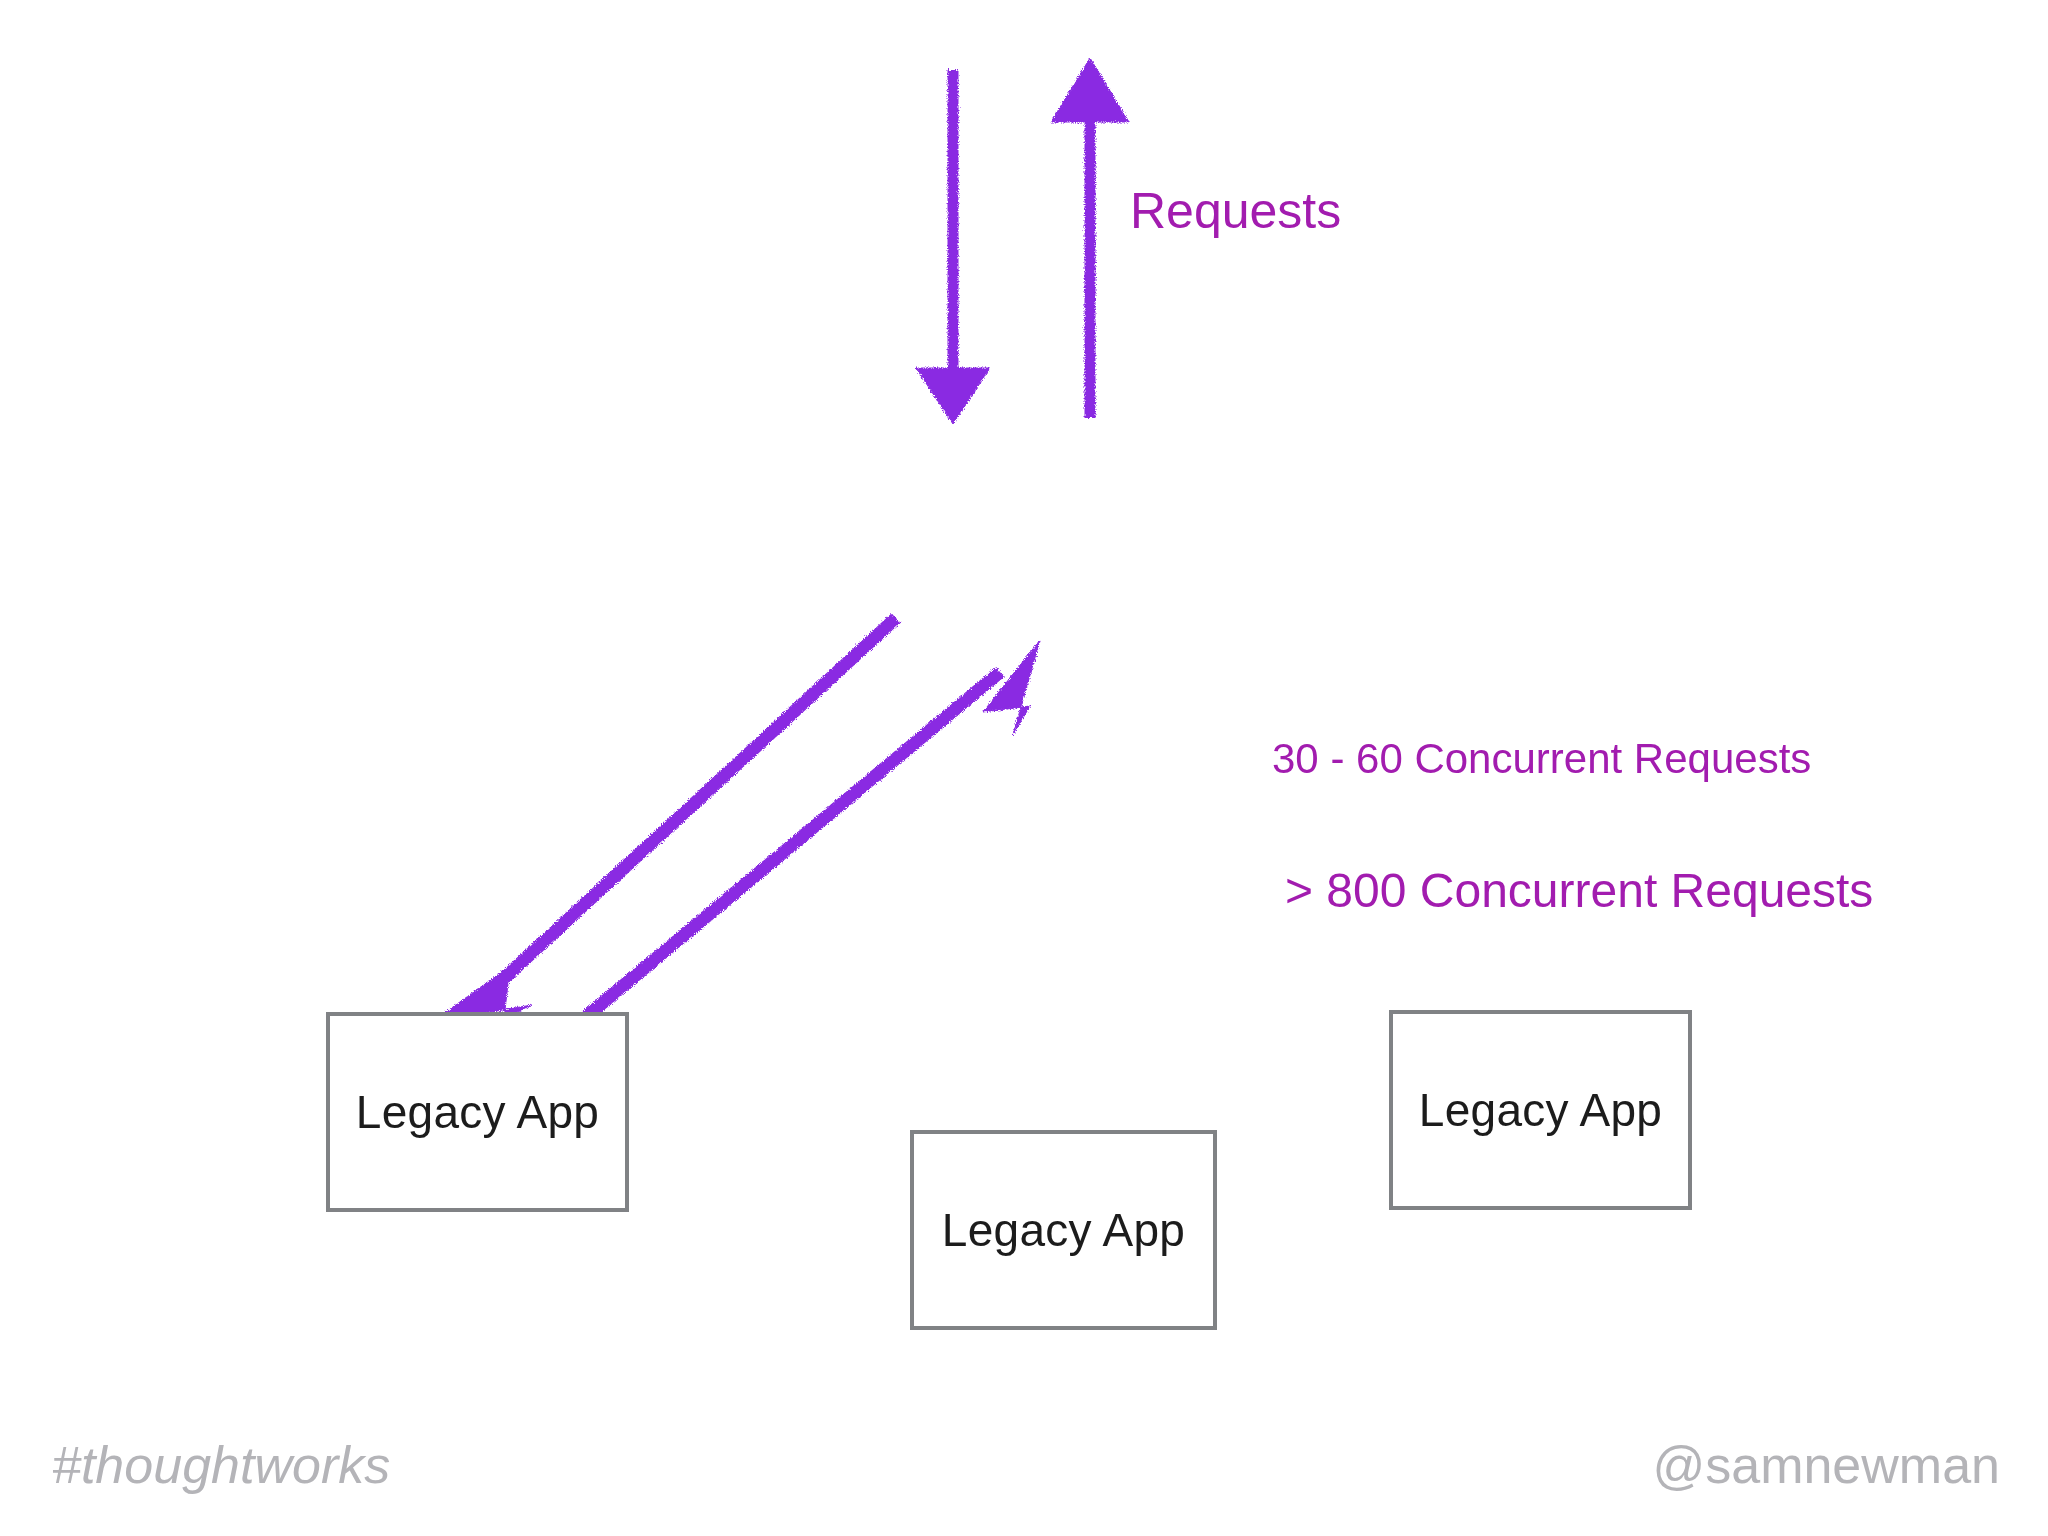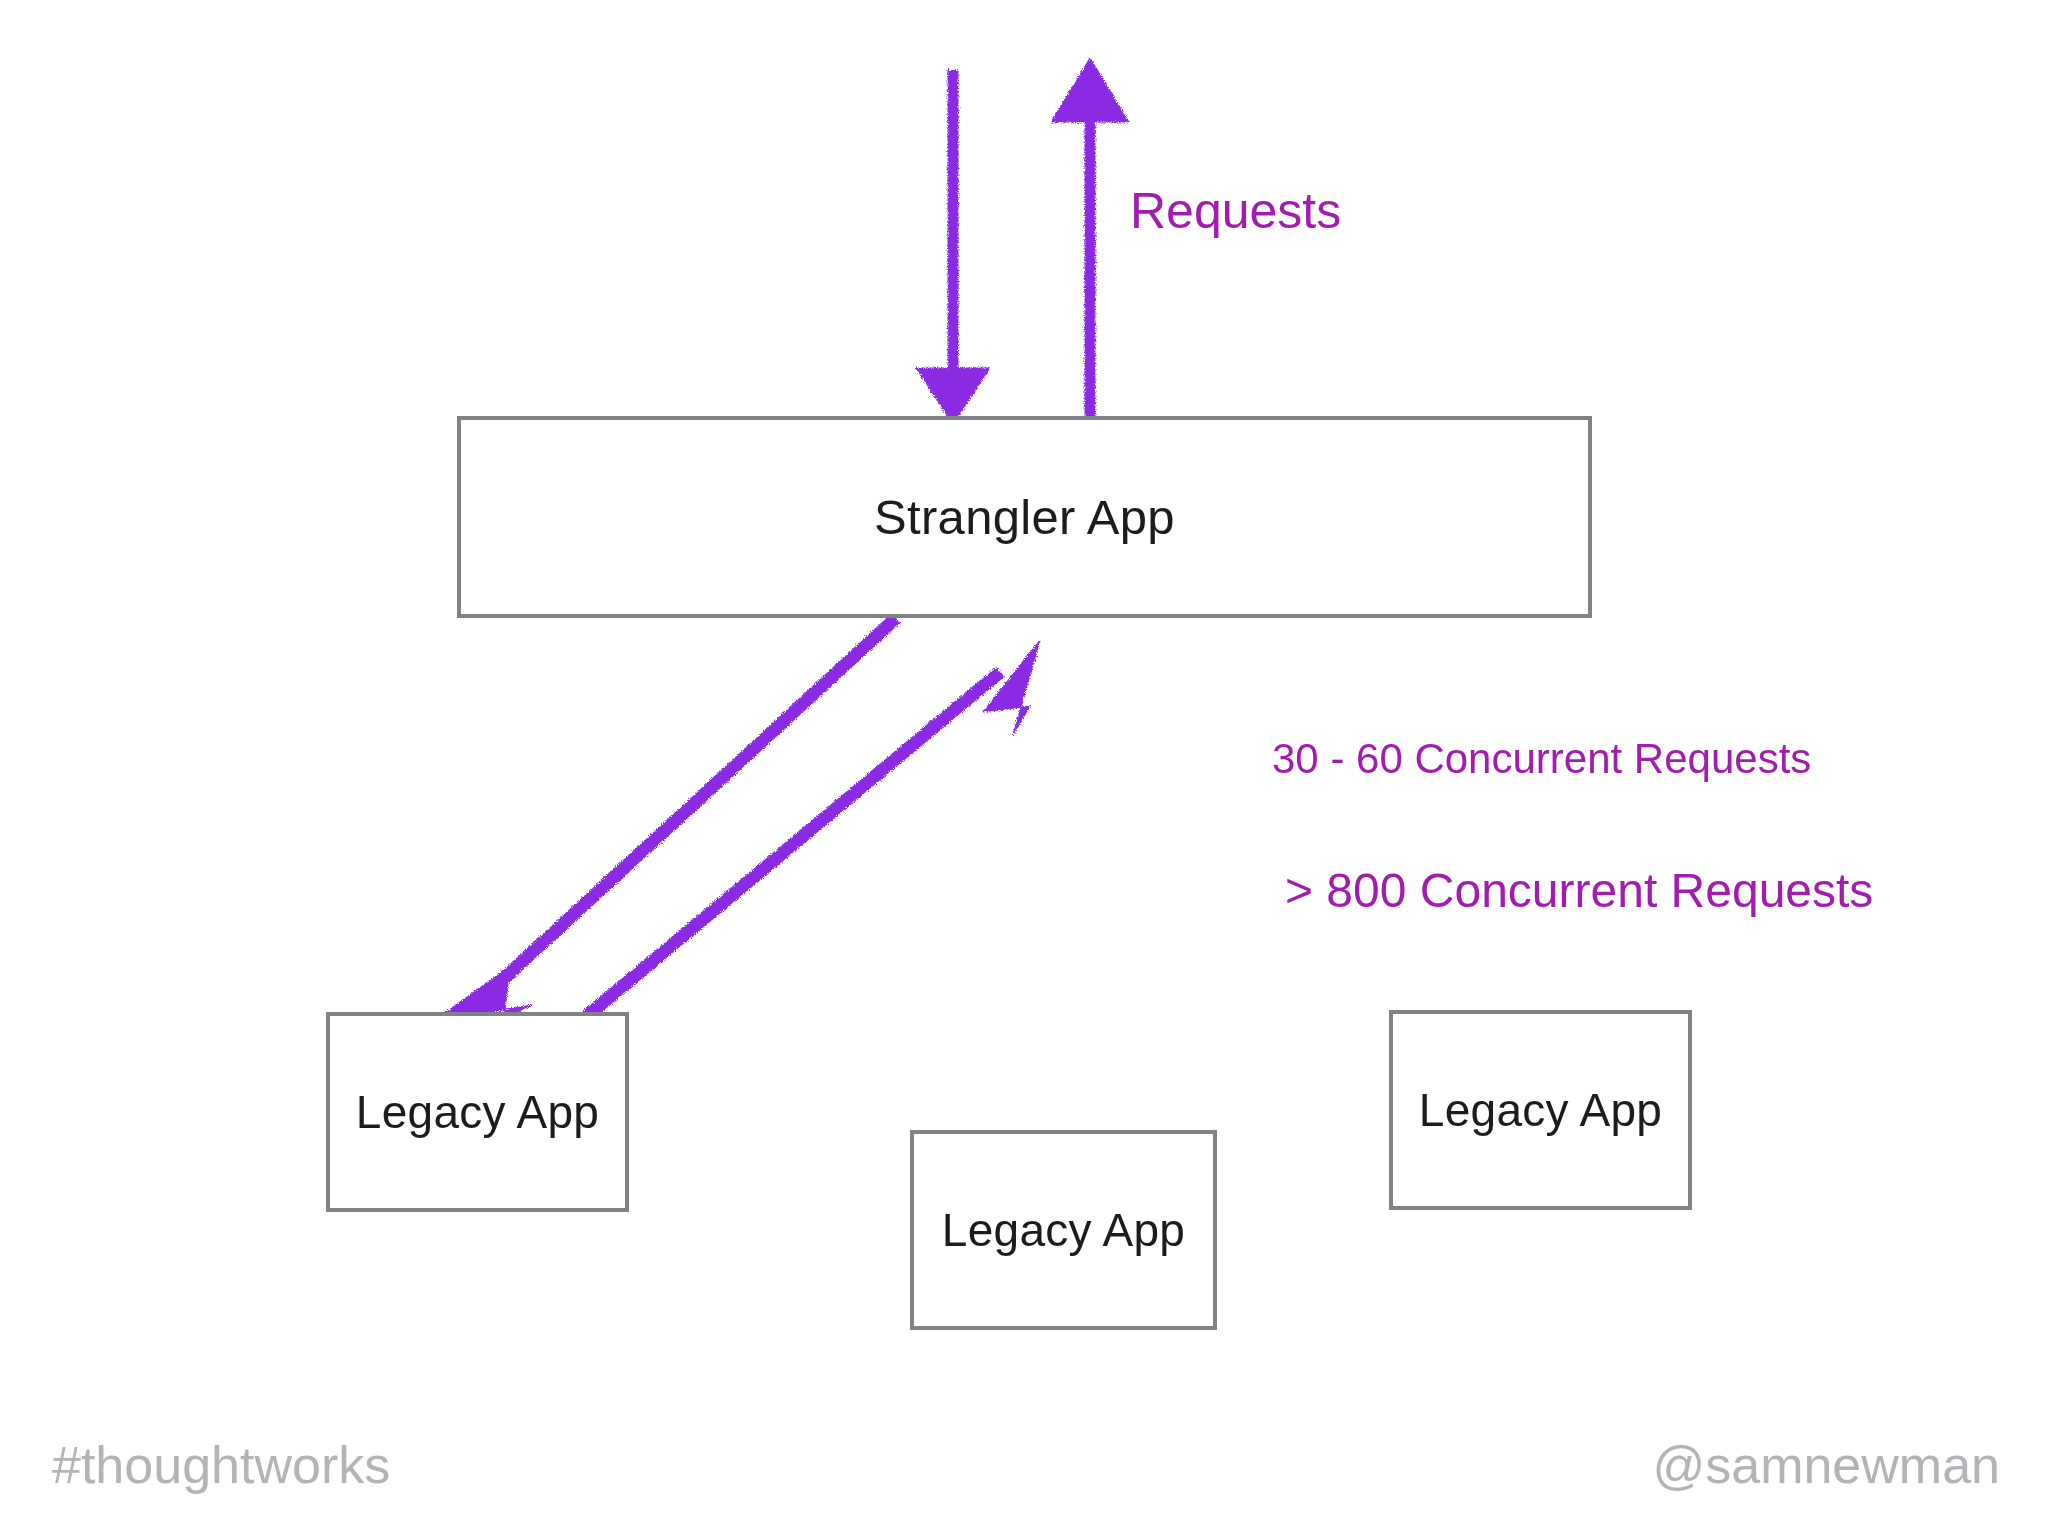--- a/index.html
+++ b/index.html
@@ -100,20 +100,21 @@
     position: absolute;
     font-family: "Liberation Sans", sans-serif;
     font-weight: 300;
     color: #b4b4b8;
     font-size: 52px;
     white-space: nowrap;
   }
   #footer-left {
     left: 52px;
     top: 1435px;
+    font-style: italic;
   }
   #footer-right {
     right: 48px;
     top: 1435px;
     text-align: right;
   }
 </style>
 </head>
 <body>
 
@@ -145,23 +146,20 @@
       </g>
 
       <g>
         <line x1="582" y1="1020" x2="1000" y2="672" stroke-width="13" stroke-linecap="butt"></line>
         <polygon points="1040,640 983,712 1030,706 1013,735"></polygon>
       </g>
 
     </g>
   </svg>
 
-  <div class="node-box" id="box-strangler">
-    <span class="node-label">Strangler App</span>
-  </div>
 
   <div class="node-box" id="box-legacy-1">
     <span class="node-label">Legacy App</span>
   </div>
 
   <div class="node-box" id="box-legacy-2">
     <span class="node-label">Legacy App</span>
   </div>
 
   <div class="node-box" id="box-legacy-3">

